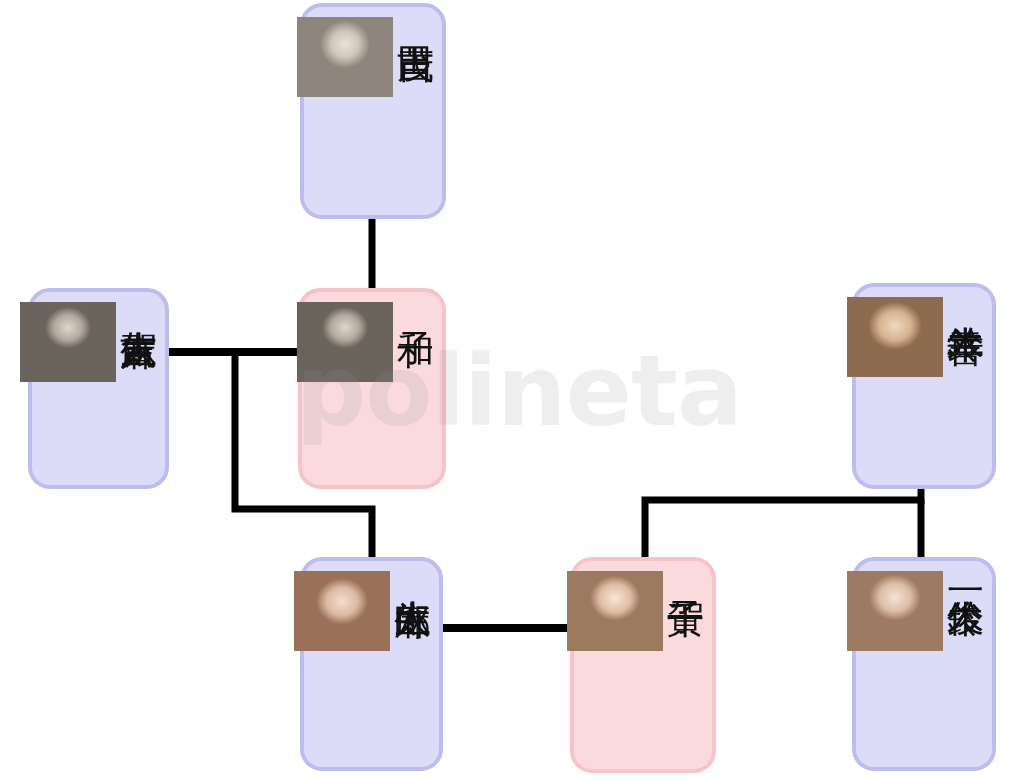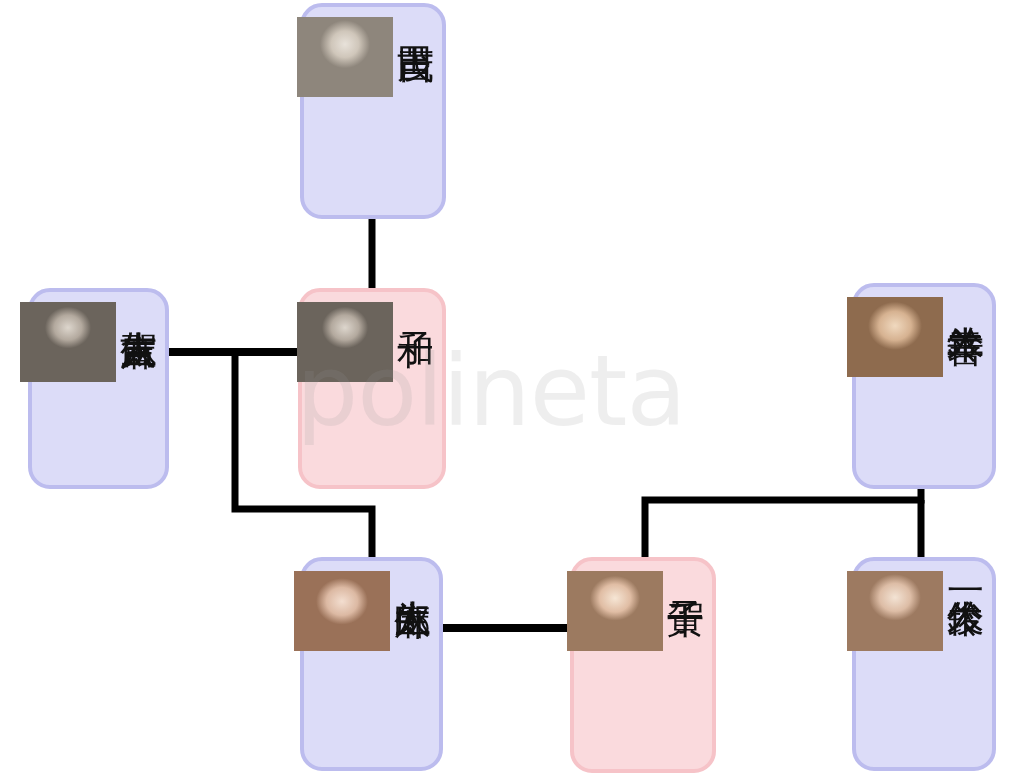--- a/index.html
+++ b/index.html
@@ -20,21 +20,21 @@
 
   
   .watermark {
     position: absolute;
     left: 296px;
     top: 336px;
     width: 420px;
     height: 110px;
     font-family: "DejaVu Sans", sans-serif;
     font-size: 98px;
-    font-weight: normal;
+    font-weight: bold;
     letter-spacing: -1px;
     color: rgba(150,150,150,0.16);
     line-height: 110px;
     white-space: nowrap;
     z-index: 40;
     pointer-events: none;
     user-select: none;
   }
 
   

